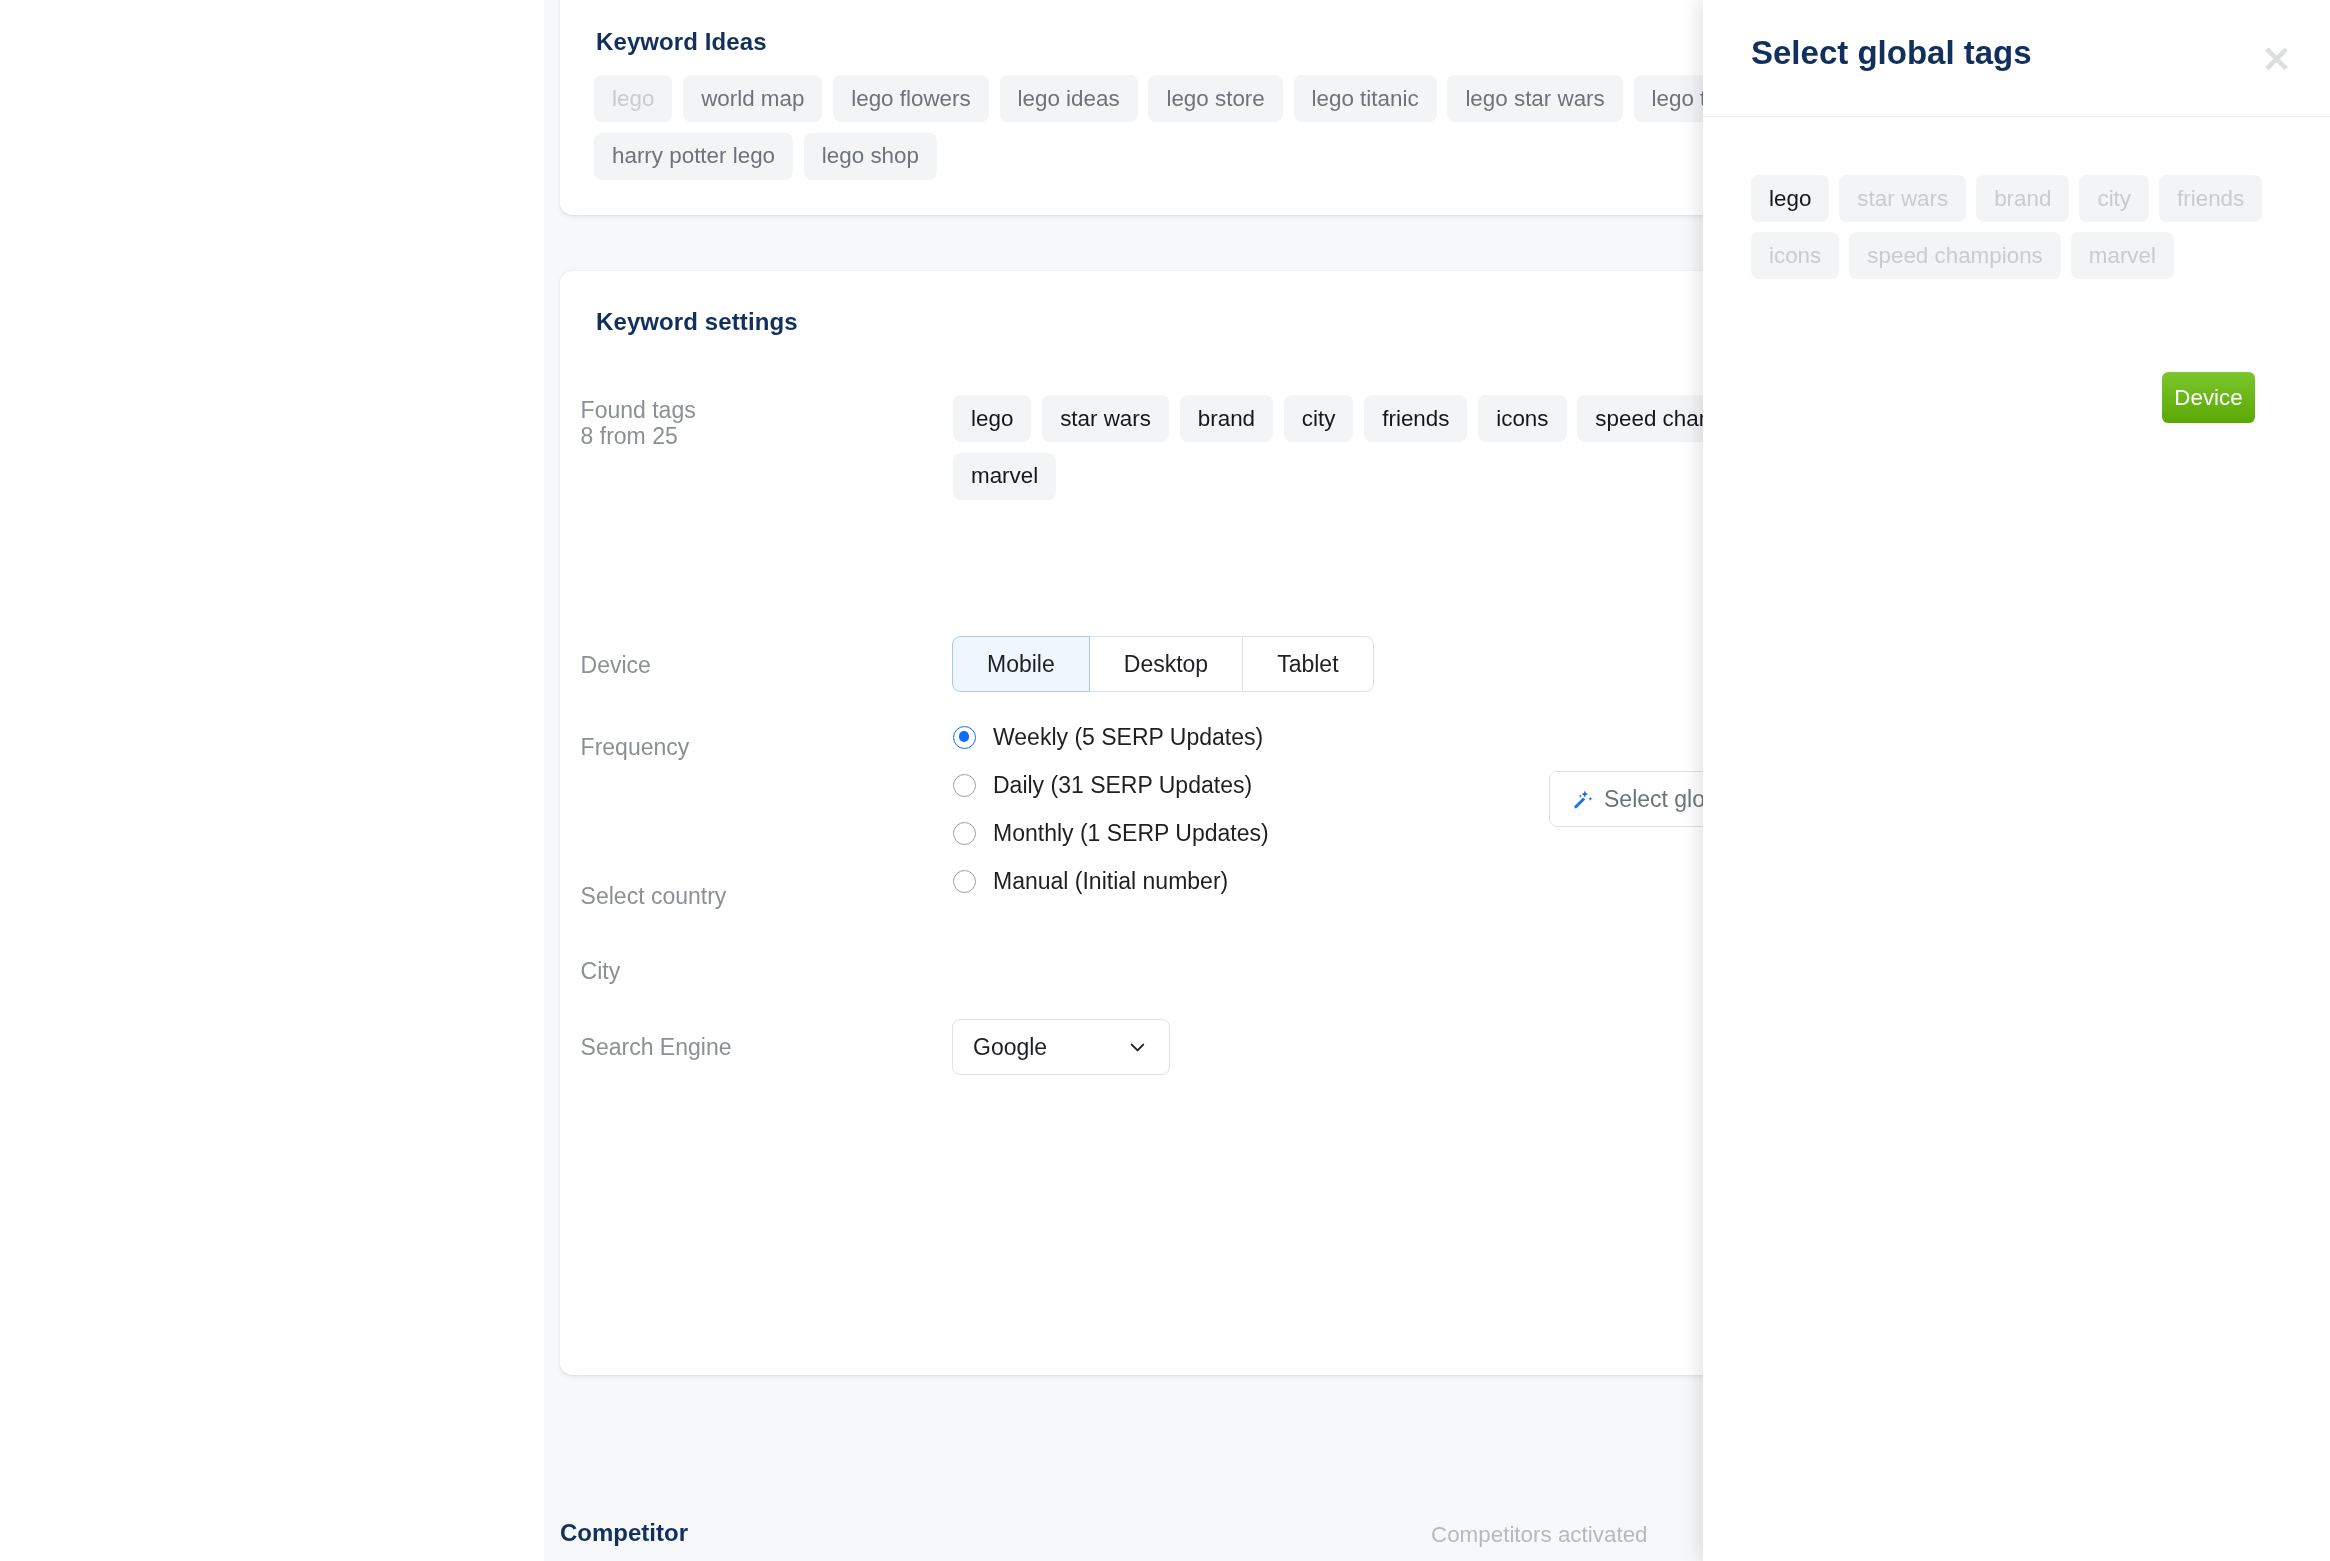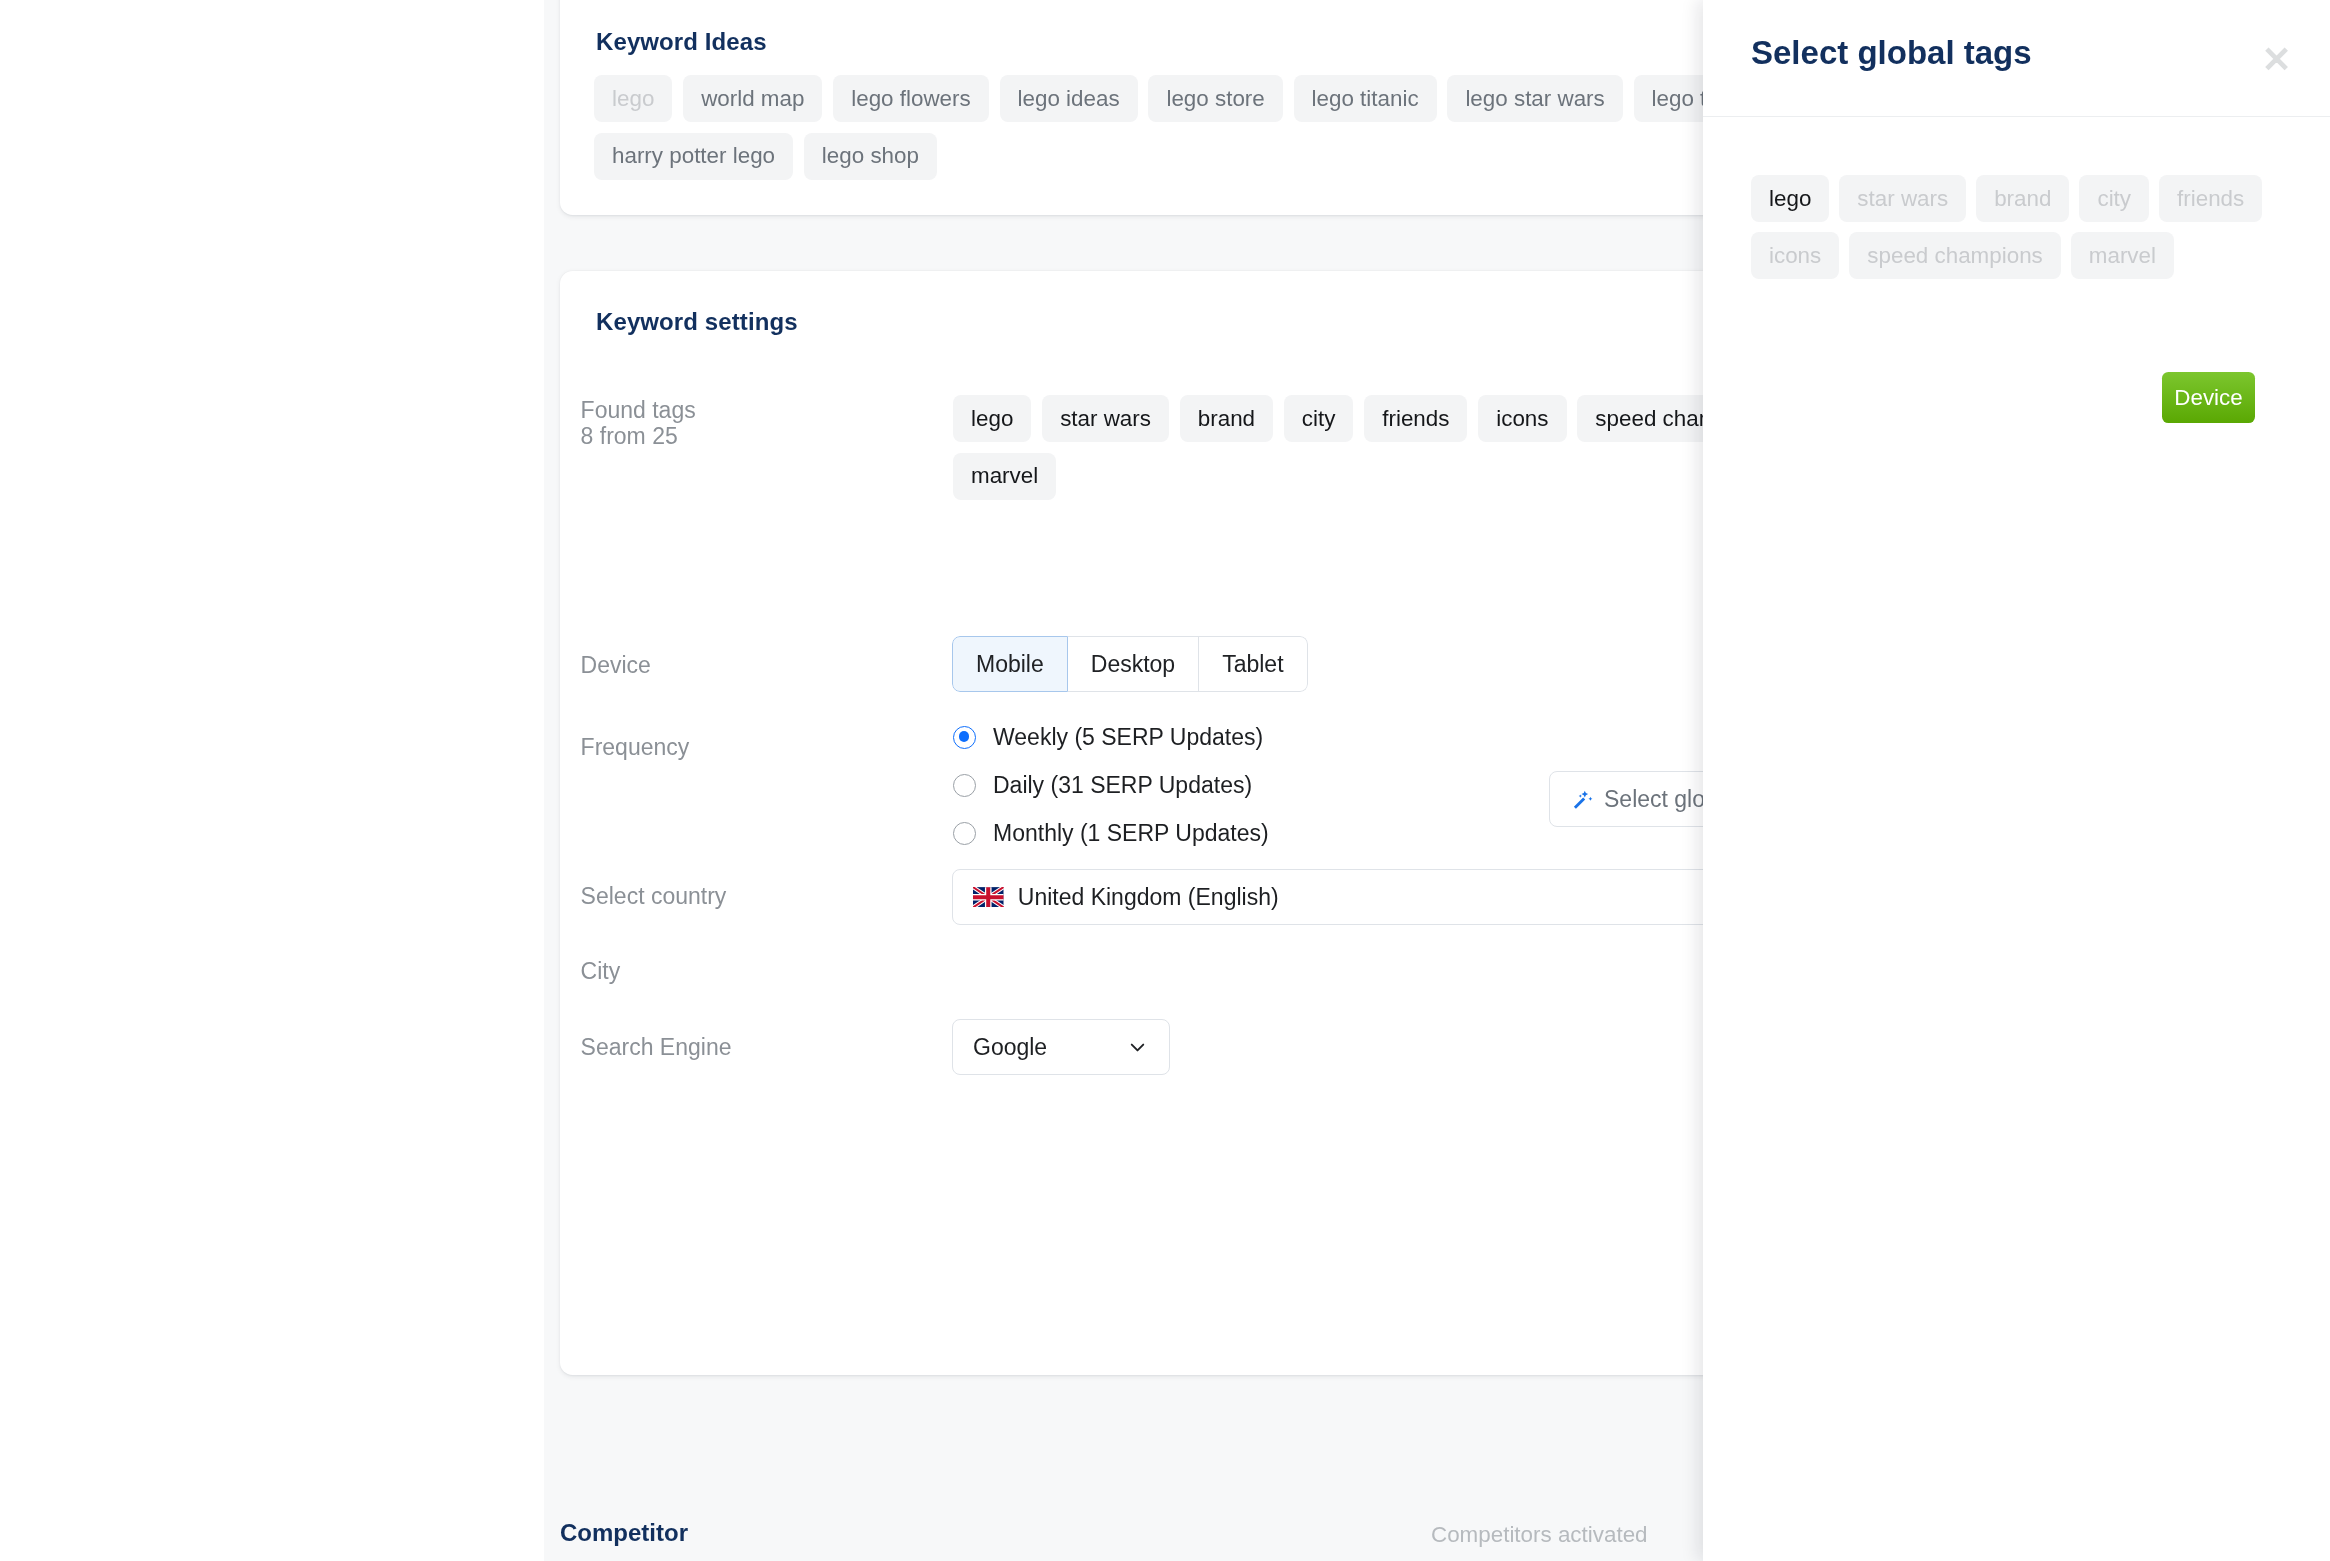--- a/index.html
+++ b/index.html
@@ -85,21 +85,21 @@
     position: absolute;
     display: flex;
     height: 56px;
     border-radius: 8px;
     overflow: hidden;
   }
   .seg {
     display: flex;
     align-items: center;
     justify-content: center;
-    padding: 0 23px;
+    padding: 0 34px;
     font-size: 23px;
     color: #202225;
     background: #ffffff;
     border: 0.9px solid #dfe3e8;
     border-left-width: 0;
     cursor: pointer;
     user-select: none;
   }
   .seg:first-child {
     border-left-width: 0.9px;
@@ -316,30 +316,20 @@
           <span class="radio-dot"></span>
           <span class="radio-label">Monthly (1 SERP Updates)</span>
         </div>
         <div class="radio-item">
           <span class="radio-dot"></span>
           <span class="radio-label">Manual (Initial number)</span>
         </div>
       </div>
 
     <div class="row-label" style="left:20.6px; top:606px;">Select country</div>
-    <div class="field" style="left:392px; top:598px; width:905px;">
-      <svg class="flag" viewBox="0 0 60 40">
-        <rect width="60" height="40" fill="#012169"></rect>
-        <path d="M0,0 L60,40 M60,0 L0,40" stroke="#ffffff" stroke-width="8"></path>
-        <path d="M0,0 L60,40 M60,0 L0,40" stroke="#C8102E" stroke-width="4"></path>
-        <path d="M30,0 V40 M0,20 H60" stroke="#ffffff" stroke-width="13"></path>
-        <path d="M30,0 V40 M0,20 H60" stroke="#C8102E" stroke-width="8"></path>
-      </svg>
-      <span>United Kingdom (English)</span>
-    </div>
 
     <div class="row-label" style="left:20.6px; top:681px;">City</div>
 
     <div class="row-label" style="left:20.6px; top:757px;">Search Engine</div>
     <div class="field" style="left:392px; top:748px; width:218px;text-align:right;">
       <span>Google</span>
       <svg class="chev" width="23" height="23" viewBox="0 0 24 24" fill="none" stroke="#202225" stroke-width="2" stroke-linecap="round" stroke-linejoin="round">
         <polyline points="6 9 12 15 18 9"></polyline>
       </svg>
     </div>

